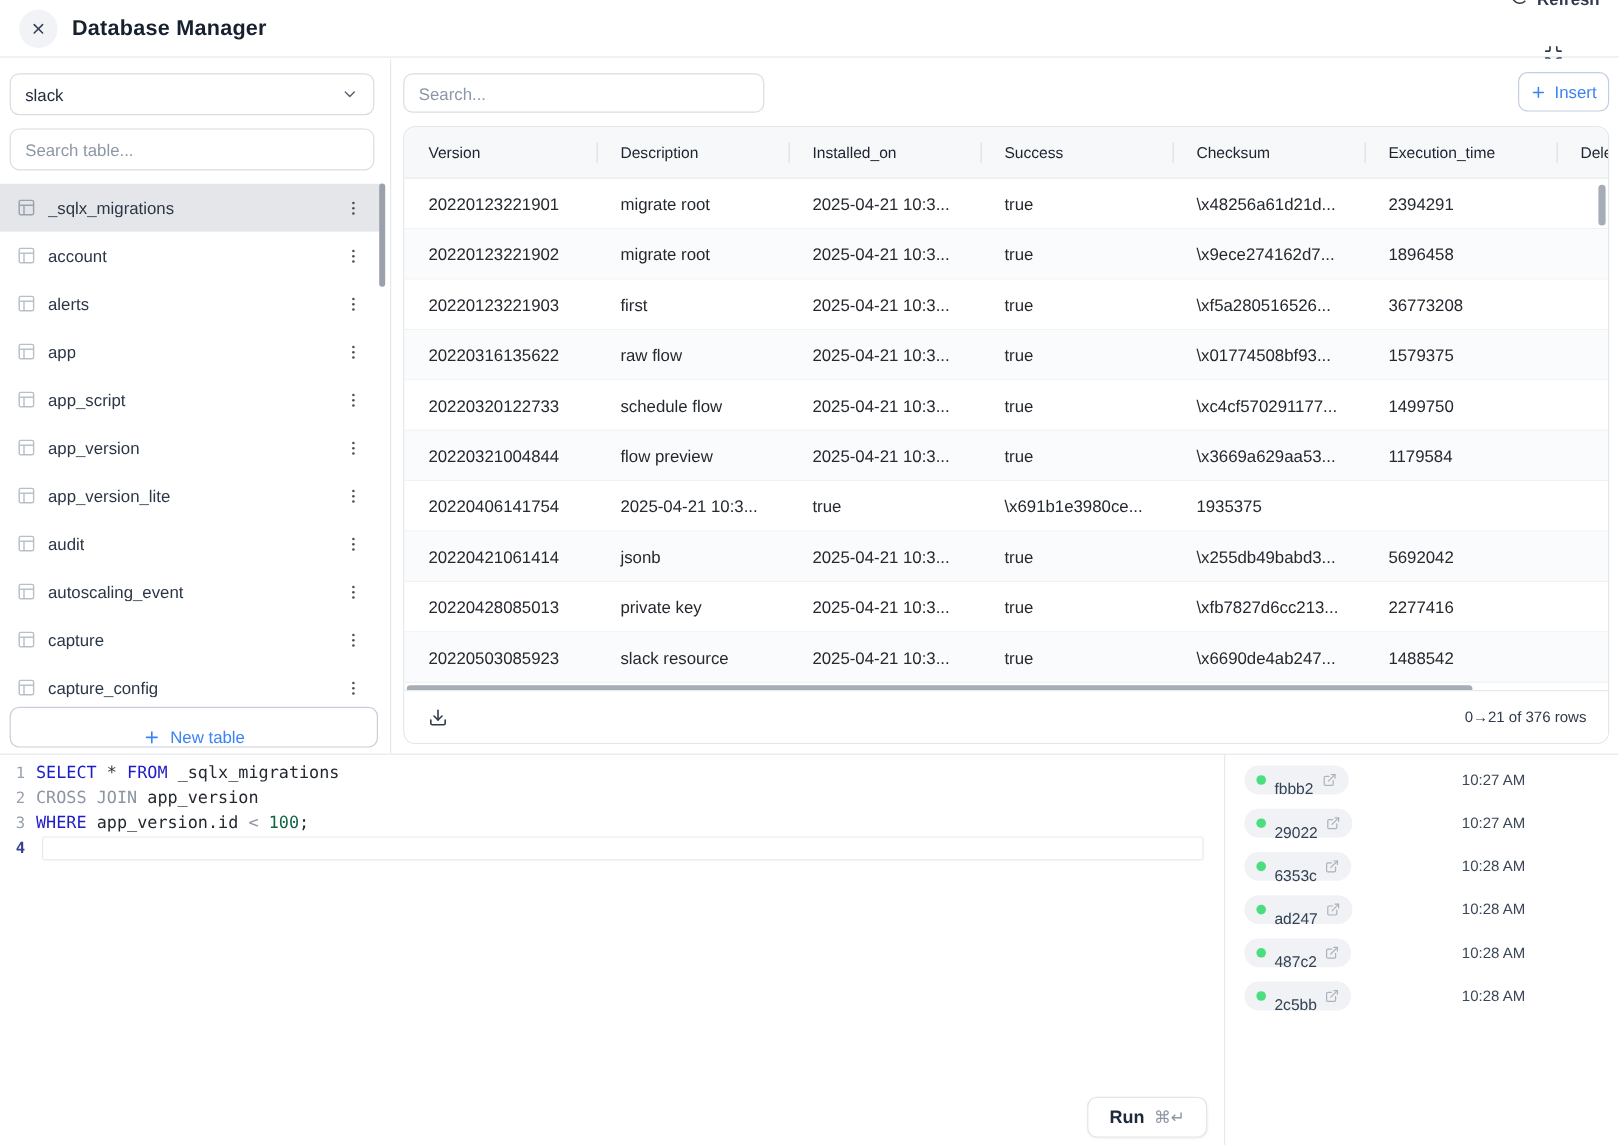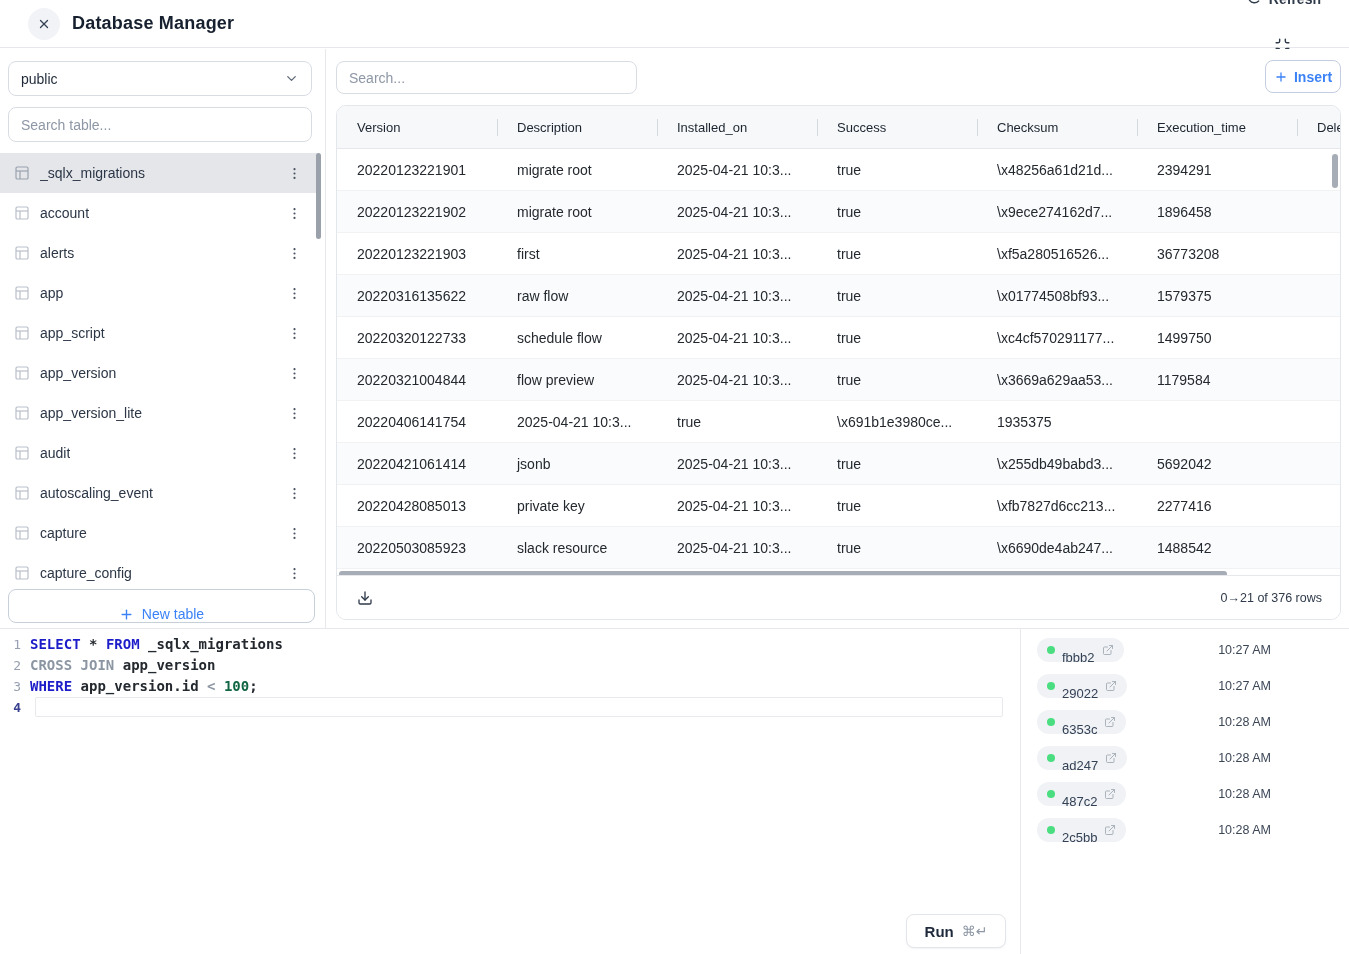--- a/index.html
+++ b/index.html
@@ -1,20 +1,20 @@
 <!DOCTYPE html>
 <html><head>
 <meta charset="utf-8">
 <style>
   * { margin:0; padding:0; box-sizing:border-box; }
   html,body { width:1349px; height:954px; background:#ffffff; font-family:"Liberation Sans", sans-serif; color:#1f2937; overflow:hidden; }
   svg { display:block; }
 
   
-  .topbar { position:absolute; top:0; left:0; right:0; height:48px; background:#fff; border-bottom:1px solid #e6e8eb; display:flex; align-items:center; padding:0 28px;justify-content:center; }
+  .topbar { position:absolute; top:0; left:0; right:0; height:48px; background:#fff; border-bottom:1px solid #e6e8eb; display:flex; align-items:center; padding:0 16px;justify-content:center; }
   .close-btn { width:32px; height:32px; border-radius:50%; background:#f1f3f6; border:none; display:flex; align-items:center; justify-content:center; cursor:pointer; color:#334155; }
   .app-title { margin-left:12px; font-size:18px; font-weight:700; color:#16202e; letter-spacing:.2px; }
   .topbar-right { margin-left:auto; display:flex; align-items:center; gap:28px;flex-direction:column; }
   .refresh-btn { display:flex; align-items:center; gap:8px; background:none; border:none; cursor:pointer; font-size:14px; font-weight:600; color:#2f3a4a; font-family:inherit; }
   .contract-btn { background:none; border:none; cursor:pointer; color:#2f3a4a; padding:2px; }
 
   
   .sidebar { position:absolute; top:49px; left:0; width:326px; height:579px; border-right:1px solid #e6e8eb; background:#fff; }
   .schema-select { position:absolute; top:12px; left:8px; width:304px; height:35px; border:1px solid #d8dde3; border-radius:8px; background:#fff; display:flex; align-items:center; padding:0 12px; font-size:14px; color:#1f2937; cursor:pointer; }
   .schema-select .chev { margin-left:auto; color:#5b6775; }
@@ -27,21 +27,21 @@
   .table-item.selected .t-icon { color:#9aa2ae; }
   .table-item .t-label { font-size:14px; color:#2b3646; white-space:nowrap; overflow:hidden; }
   .table-item .kebab { margin-left:auto; background:none; border:none; cursor:pointer; color:#46505e; padding:2px 4px; }
   .sidebar-scrollbar { position:absolute; top:104px; right:4px; width:5px; height:86px; border-radius:3px; background:#9aa1ab; }
   .new-table-btn { position:absolute; top:540px; left:8px; width:307px; height:34px; border:1px solid #c7cfd9; border-radius:8px; background:#fff; display:flex; align-items:flex-end; justify-content:center; gap:8px; color:#3b82f6; font-size:14px; font-weight:400; cursor:pointer; font-family:inherit; }
 
   
   .main { position:absolute; top:49px; left:327px; right:0; height:579px; background:#fff; }
   .grid-search { position:absolute; top:12px; left:9px; width:301px; height:33px; border:1px solid #d8dde3; border-radius:8px; padding:0 12px; font-size:14px; color:#1f2937; font-family:inherit; outline:none; }
   .grid-search::placeholder { color:#8d97a5; }
-  .insert-btn { position:absolute; top:11px; right:8px; width:76px; height:33px; border:1px solid #c3cfe0; border-radius:8px; background:#fff; display:flex; align-items:center; justify-content:center; gap:6px; color:#3b82f6; font-size:14px; font-weight:700; cursor:pointer; font-family:inherit; }
+  .insert-btn { position:absolute; top:11px; right:8px; width:76px; height:33px; border:1px solid #c3cfe0; border-radius:8px; background:#fff; display:flex; align-items:center; justify-content:center; gap:6px; color:#3b82f6; font-size:14px; font-weight:400; cursor:pointer; font-family:inherit; }
 
   .tablebox { position:absolute; top:56px; left:9px; width:1005px; height:515px; border:1px solid #e3e6ea; border-radius:10px; overflow:hidden; background:#fff; }
   .gridwide { width:1120px; }
   .thead { display:flex; height:43px; background:#f7f8f9; border-bottom:1px solid #e6e8eb; }
   .th { position:relative; width:160px; flex:0 0 160px; display:flex; align-items:center; padding-left:20px; font-size:13px; font-weight:400; color:#1b2430; white-space:nowrap; overflow:hidden; cursor:pointer; }
   .th + .th::before { content:""; position:absolute; left:0; top:13px; height:17px; width:1px; background:#d4d9de; }
   .trow { display:flex; height:42px; border-bottom:1px solid #f0f2f4; background:#fff; cursor:pointer; }
   .trow.alt { background:#fafbfc; }
   .td { width:160px; flex:0 0 160px; display:flex; align-items:center; padding-left:20px; font-size:14px; color:#24292f; white-space:nowrap; overflow:hidden; }
   .hscroll-thumb { position:absolute; left:2px; top:465px; width:888px; height:6px; border-radius:3px; background:#a6adb6; }
@@ -51,21 +51,21 @@
   .rows-info { margin-left:auto; font-size:12.5px; color:#2f3a4a; }
 
   
   .bottom { position:absolute; top:628px; left:0; right:0; bottom:0; border-top:1px solid #e6e8eb; background:#fff; }
   .editor-pane { position:absolute; left:0; top:0; bottom:0; width:1020px; }
   .vdivider { position:absolute; left:1020px; top:0; bottom:0; width:1px; background:#e6e8eb; }
   .cm { padding-top:5px; font-family:"DejaVu Sans Mono", monospace; font-size:14px; line-height:21px; cursor:text; }
   .cm-line { display:flex; height:21px; }
   .gut { width:30px; flex:0 0 30px; text-align:right; padding-right:9px; color:#96a0b0; font-size:13px; }
   .cm-line.active .gut { color:#39418f; font-weight:700; }
-  .code { white-space:pre; color:#24292f;font-weight:bold; }
+  .code { white-space:pre; color:#24292f; }
   .kw { color:#1d1cc9; }
   .dim { color:#8c96a3; }
   .num { color:#116644; }
   .pl { color:#24292f; }
   .active-box { margin-left:5px; width:968px; height:20px; border:1px solid #e7e9ec; border-radius:2px; background:#fff; }
 
   .run-btn { position:absolute; right:14px; bottom:6px; width:100px; height:34px; background:#fff; border:1px solid #e2e6ea; border-radius:8px; box-shadow:0 1px 2px rgba(16,24,40,.05); display:flex; align-items:center; justify-content:center; gap:8px; cursor:pointer; font-family:inherit; }
   .run-label { font-size:15px; font-weight:700; color:#1e293b; }
   .run-shortcut { font-size:14px; color:#8d97a5; }
 
@@ -108,21 +108,21 @@
             <path d="M3 16h3a2 2 0 0 1 2 2v3"></path>
             <path d="M16 21v-3a2 2 0 0 1 2-2h3"></path>
           </svg>
       </span>
     </button>
   </div>
 </div>
 
 <div class="sidebar">
   <div class="schema-select">
-    <span>public</span>
+    <span>slack</span>
     <span class="chev">
       <svg width="15" height="15" viewBox="0 0 24 24" fill="none" stroke="currentColor" stroke-width="2" stroke-linecap="round" stroke-linejoin="round">
           <polyline points="6 9 12 15 18 9"></polyline>
         </svg>
     </span>
   </div>
   <input class="tbl-search" placeholder="Search table..." style="">
 
   <div class="table-list">
     <div class="table-item selected">

